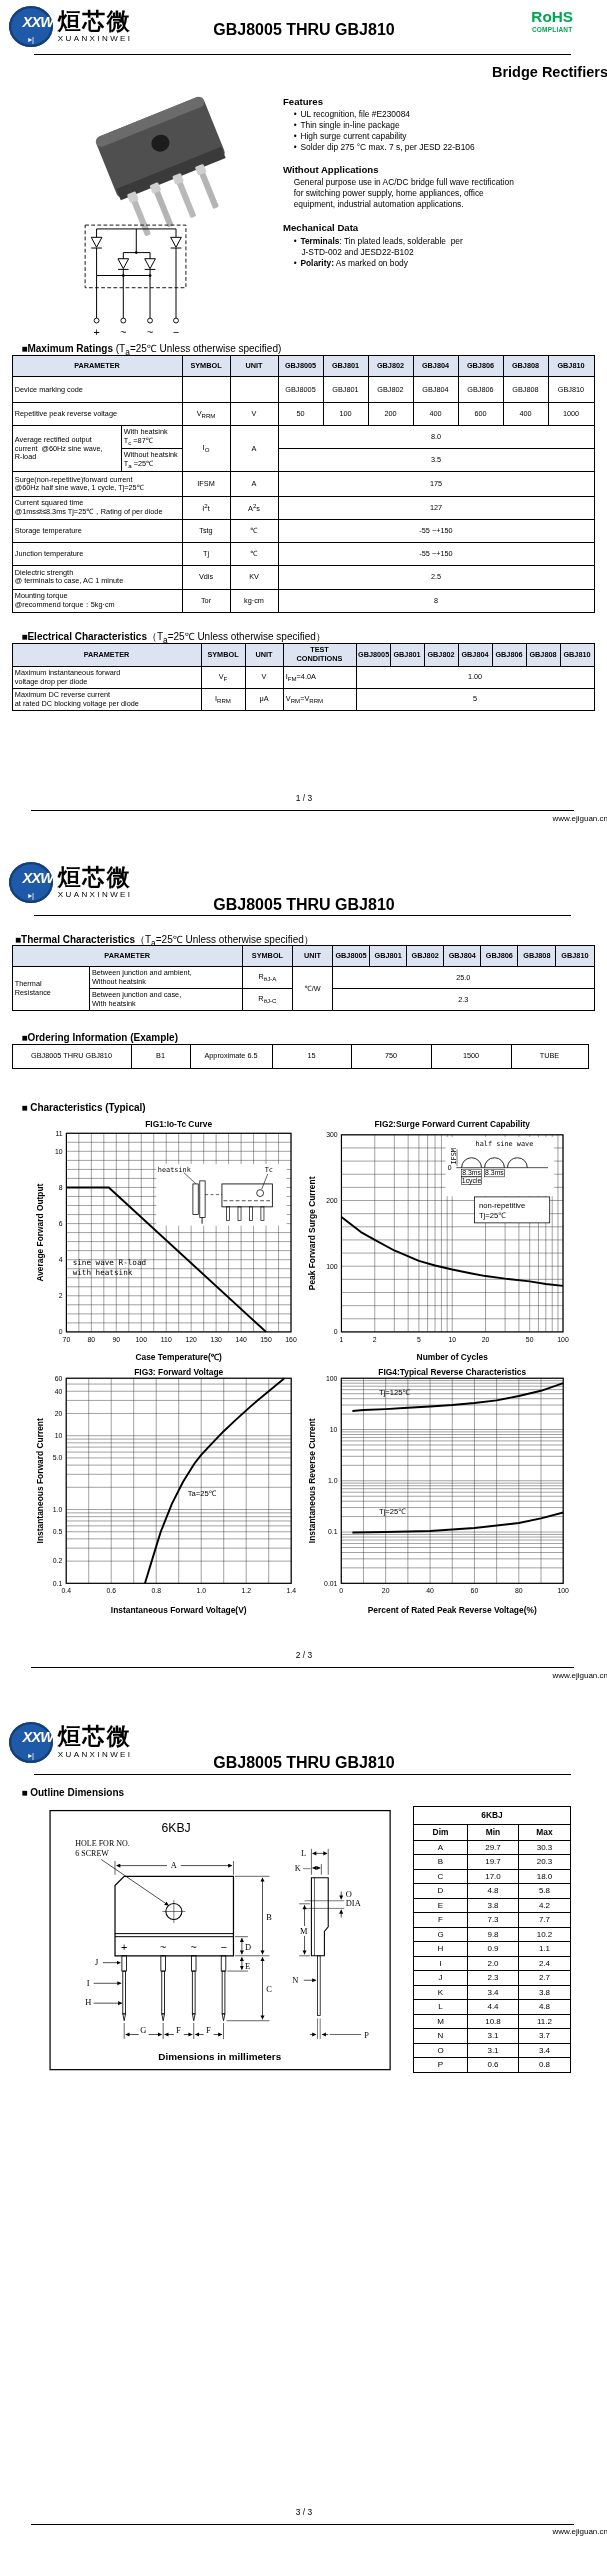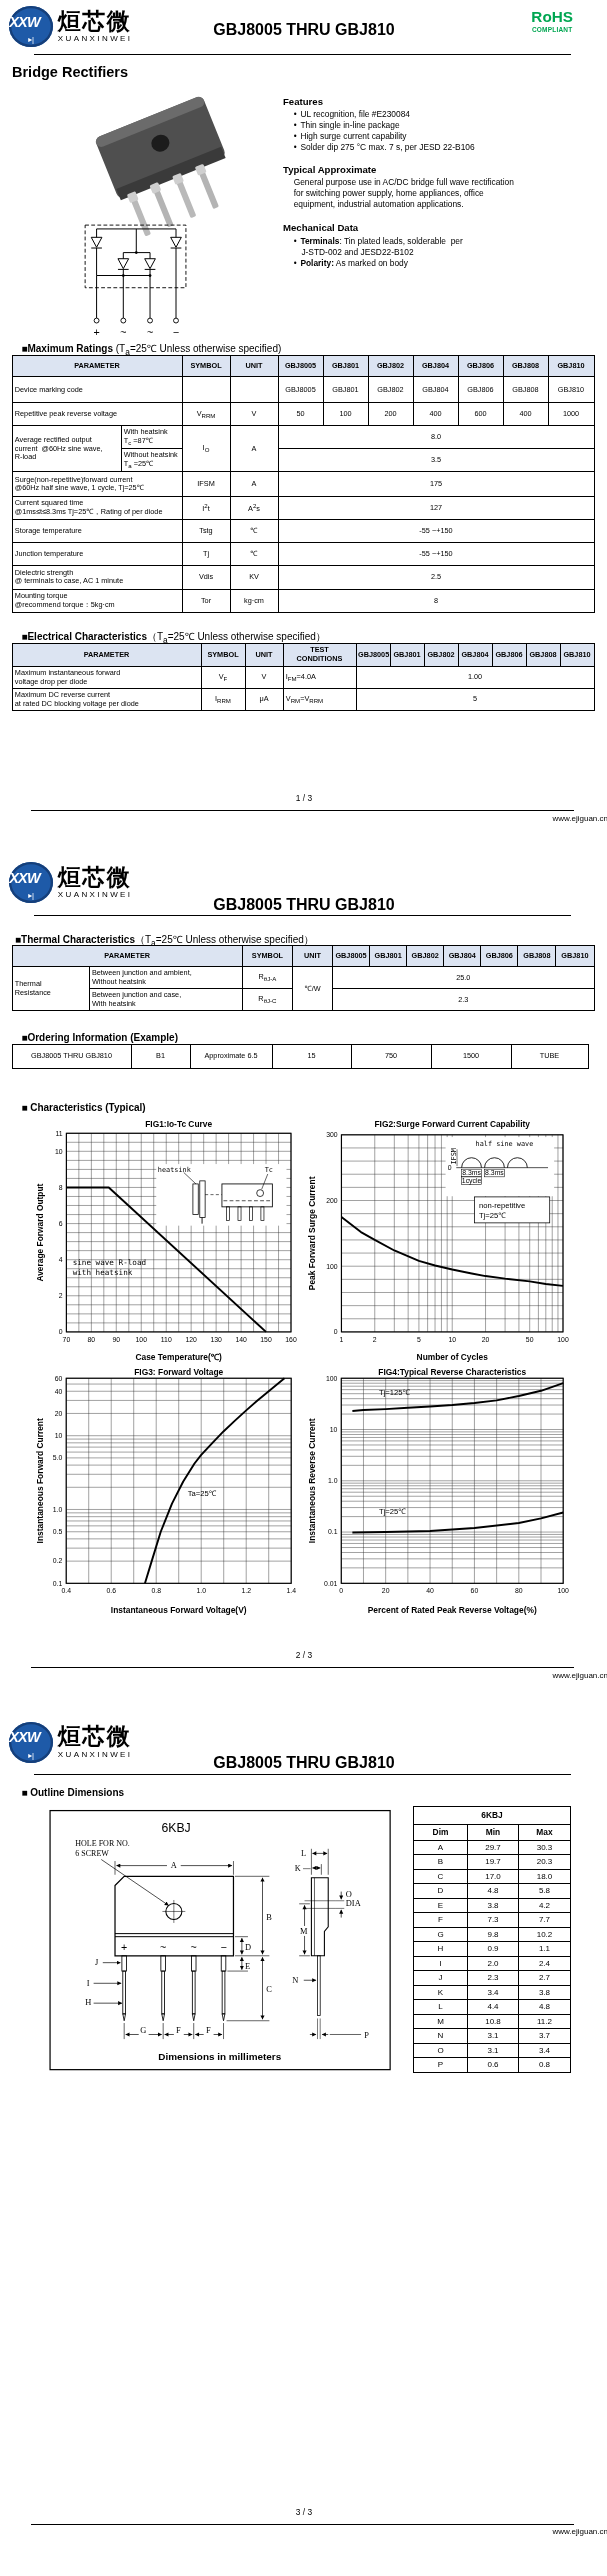--- a/index.html
+++ b/index.html
@@ -2,32 +2,32 @@
 <html style="font-size:12.2px"><head>
 <meta charset="utf-8">
 <style>
   html,body{margin:0;padding:0;background:#fff;}
   body{width:608px;height:2576px;position:relative;font-family:"Liberation Sans",sans-serif;color:#000;}
   .abs{position:absolute;}
   .page{position:absolute;left:0;width:608px;height:859px;background:#fff;}
   
   .logo{display:flex;align-items:center;}
   .logo-mark{width:44px;height:41px;background:#1e5aa8;border-radius:50%;position:relative;flex:0 0 auto;box-shadow:inset 0 0 0 2.3px #153f7a;}
-  .logo-xxw{position:absolute;left:0;right:0;top:7.7px;text-align:left;color:#fff;font-style:italic;font-weight:bold;font-size:14.5px;letter-spacing:-0.8px;}
+  .logo-xxw{position:absolute;left:0;right:0;top:7.7px;text-align:right;color:#fff;font-style:italic;font-weight:bold;font-size:14.5px;letter-spacing:-0.8px;}
   .logo-diode{position:absolute;left:0;right:0;bottom:3.1px;text-align:center;color:#fff;font-size:7.7px;}
   .logo-text{margin-left:4.6px;}
   .logo-cn{font-size:23px;font-weight:bold;line-height:23px;letter-spacing:1.5px;font-family:"DejaVu Sans",sans-serif;}
   .logo-en{font-size:8px;letter-spacing:2.4px;margin-top:1.5px;}
   .doc-title{left:0;right:0;text-align:center;font-size:16px;font-weight:bold;}
   .rohs{text-align:center;color:#00a651;line-height:1;}
   .rohs-1{font-size:15.3px;font-weight:bold;}
   .rohs-2{font-size:6.5px;font-weight:bold;margin-top:2.3px;letter-spacing:0.2px;}
   .hr{position:absolute;left:34px;right:37px;border-top:1.5px solid #000;height:0;}
   .hr-thin{position:absolute;left:31px;right:34px;border-top:1.1px solid #000;height:0;}
-  .big-title{left:12px;right:0;text-align:left;font-size:14.5px;font-weight:bold;}
+  .big-title{left:12px;right:0;text-align:right;font-size:14.5px;font-weight:bold;}
   
   .rc-h{font-size:9.6px;font-weight:bold;margin:0 0 2.3px 0;}
   .rc-list{margin:0 0 7.7px 10.7px;padding:0;list-style:none;font-size:8.4px;line-height:11px;}
   .rc-list li::before{content:"•";margin-right:3.8px;}
   .rc-body{font-size:8.4px;line-height:11px;margin:0 0 7.7px 10.7px;}
   .mech li{text-indent:-7.7px;padding-left:7.7px;}
   
   .sec{position:absolute;font-size:10px;}
   
   table{border-collapse:collapse;table-layout:fixed;}
@@ -141,21 +141,21 @@
   </svg>
 
   <div class="abs" style="left:283px;top:96px;width:318px;">
     <div class="rc-h">Features</div>
     <ul class="rc-list">
       <li>UL recognition, file #E230084</li>
       <li>Thin single in-line package</li>
       <li>High surge current capability</li>
       <li>Solder dip 275 °C max. 7 s, per JESD 22-B106</li>
     </ul>
-    <div class="rc-h" style="margin-top:10.7px;">Typical Approximate</div>
+    <div class="rc-h" style="margin-top:10.7px;">Without Applications</div>
     <div class="rc-body">General purpose use in AC/DC bridge full wave rectification<br>for switching power supply, home appliances, office<br>equipment, industrial automation applications.</div>
     <div class="rc-h" style="margin-top:12.2px;">Mechanical Data</div>
     <ul class="rc-list mech">
       <li><b>Terminals</b>: Tin plated leads, solderable&nbsp; per<br>J-STD-002 and JESD22-B102</li>
       <li><b>Polarity:</b> As marked on body</li>
     </ul>
   </div>
 
   <div class="sec" style="left:21.4px;top:341px;">■<b>Maximum Ratings</b> (T<sub>a</sub>=25℃ Unless otherwise specified)</div>
 

